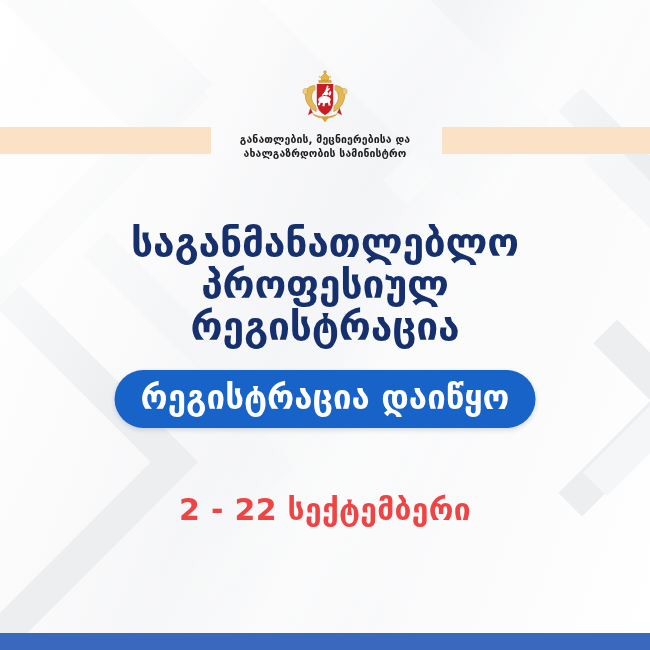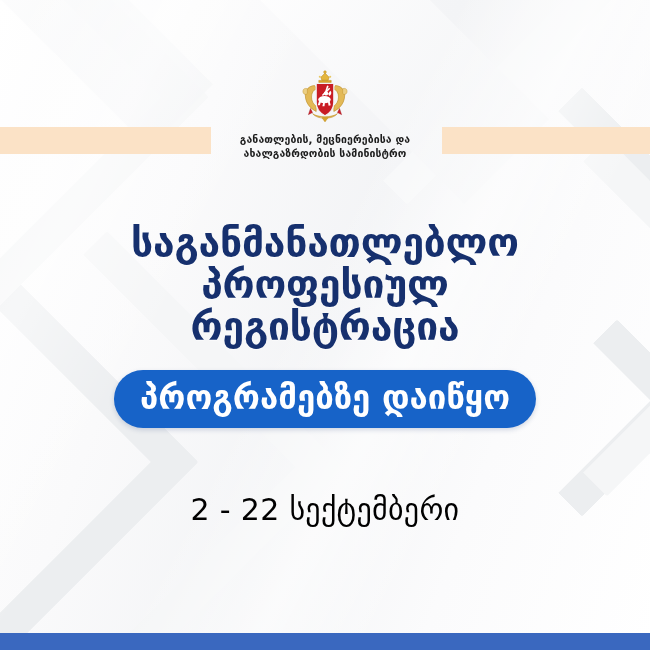--- a/index.html
+++ b/index.html
@@ -120,22 +120,22 @@
     white-space: nowrap;
     box-shadow: 0 2px 5px rgba(20,50,110,.18);
   }
 
   
   .date-line {
     position: absolute;
     left: 0; right: 0;
     top: 492px;
     text-align: center;
-    color: #000000;
-    font-weight: 400;
+    color: #ef4444;
+    font-weight: 700;
     font-size: 30px;
     letter-spacing: .3px;
   }
 
   
   .pill-gold {
     position: absolute;
     left: 50%;
     transform: translateX(-50%);
     top: 540px;
@@ -221,20 +221,20 @@
     <div class="ministry">განათლების, მეცნიერებისა და
 ახალგაზრდობის სამინისტრო</div>
   </div>
 
   <div class="headline">
     <div>საგანმანათლებლო</div>
     <div>პროფესიულ</div>
     <div>რეგისტრაცია</div>
   </div>
 
-  <div class="pill-blue">პროგრამებზე დაიწყო</div>
+  <div class="pill-blue">რეგისტრაცია დაიწყო</div>
 
   <div class="date-line">2 - 22 სექტემბერი</div>
 
 
   <div class="bottom-bar"></div>
 
 </div>
 
 </body></html>

